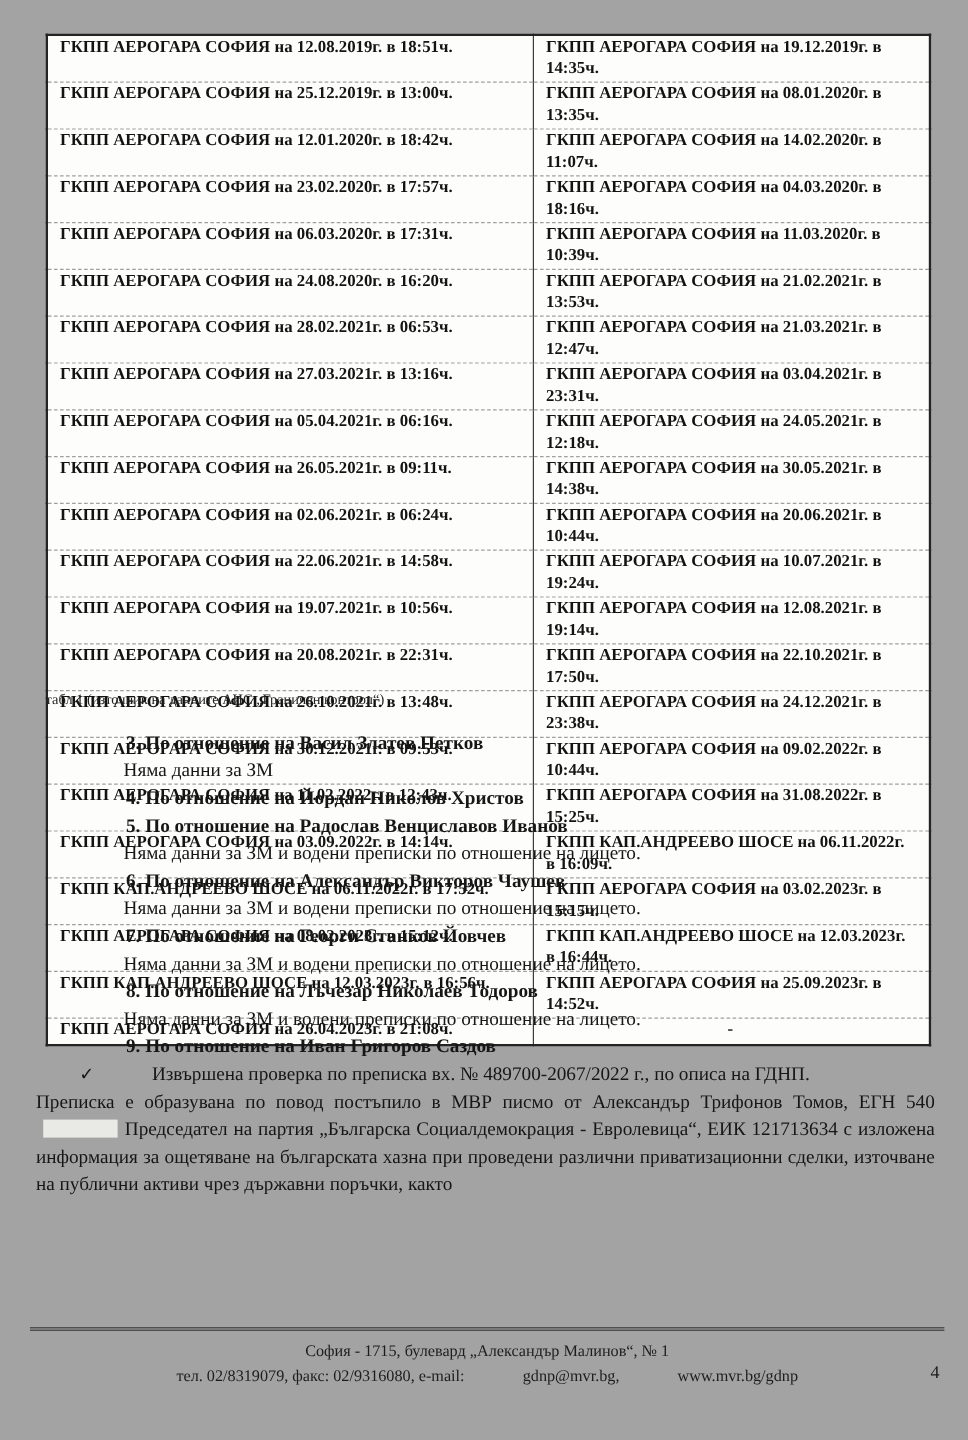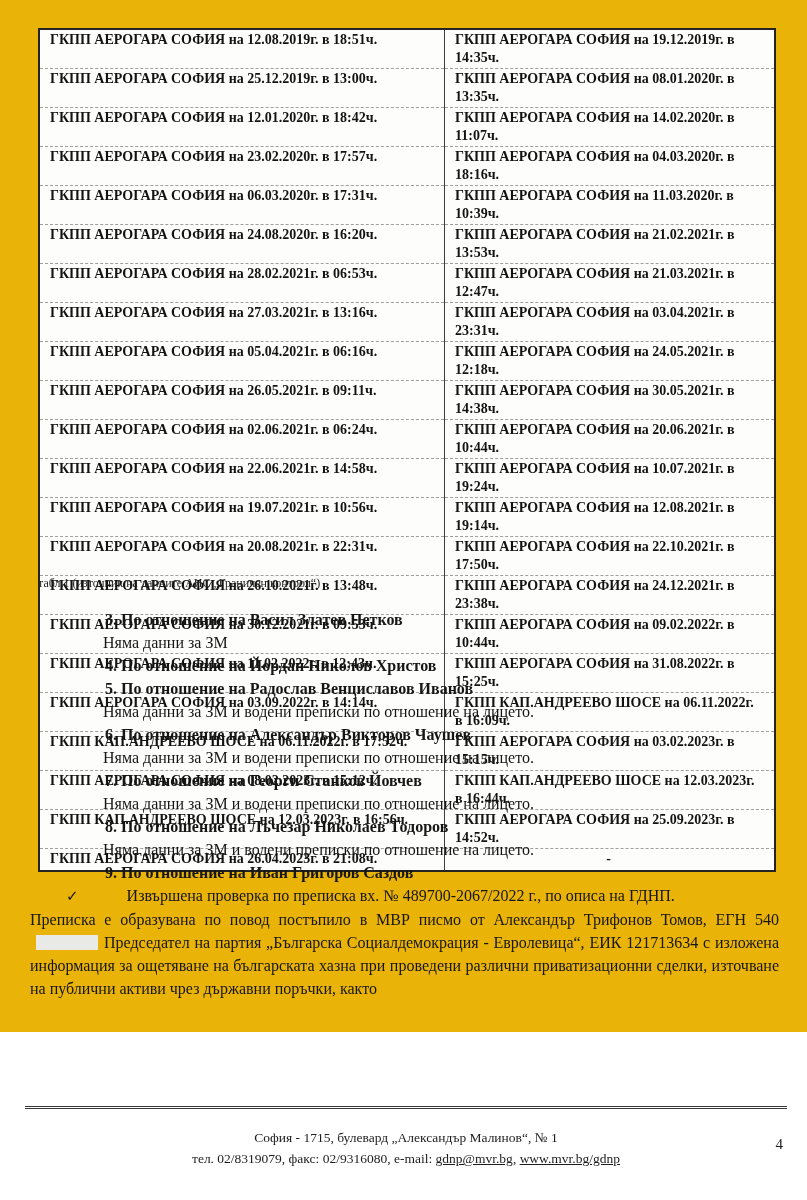--- a/index.html
+++ b/index.html
@@ -2,21 +2,21 @@
 <html><head>
 <meta charset="utf-8">
 <style>
   html, body { margin:0; padding:0; }
   body {
     width:807px; height:1200px; overflow:hidden;
     background:#ffffff;
     font-family:"Liberation Serif", serif;
     color:#181818;
   }
-  .page { position:relative; width:807px; height:1032px; background:#eab308; }
+  .page { position:relative; width:807px; height:1200px; background:#a3a3a3; }
 
   
   table.crossings {
     position:absolute; left:38px; top:28px; width:738px;
     border-collapse:collapse;
     border:2.5px solid #242424;
     background:#fdfdfb;
   }
   table.crossings td {
     font-size:14px; font-weight:bold; line-height:1.25;
@@ -49,24 +49,24 @@
   .checkmark { display:inline-block; margin-right:48px; font-family:"DejaVu Sans", sans-serif; font-size:15px; }
   .redaction {
     display:inline-block; width:62px; height:15px;
     background:#e9e9e6; vertical-align:baseline; margin:0 6px -2px 6px;
   }
 
   
   .footer {
     position:absolute; left:25px; right:20px; top:1106px;
     border-top:3px double #3a3a3a;
-    padding-top:18px; text-align:center;
+    padding-top:6px; text-align:center;
   }
   .footer .fline { font-size:13.5px; line-height:21px; color:#1d1d1d; }
-  .flink { text-decoration:underline; cursor:pointer; }
+  .flink { cursor:pointer;margin-left:45px; }
   .pagenum {
     position:absolute; right:24px; top:1136px;
     font-size:15px; color:#1d1d1d;
   }
 </style>
 </head>
 <body>
 
 <div class="page">
 

